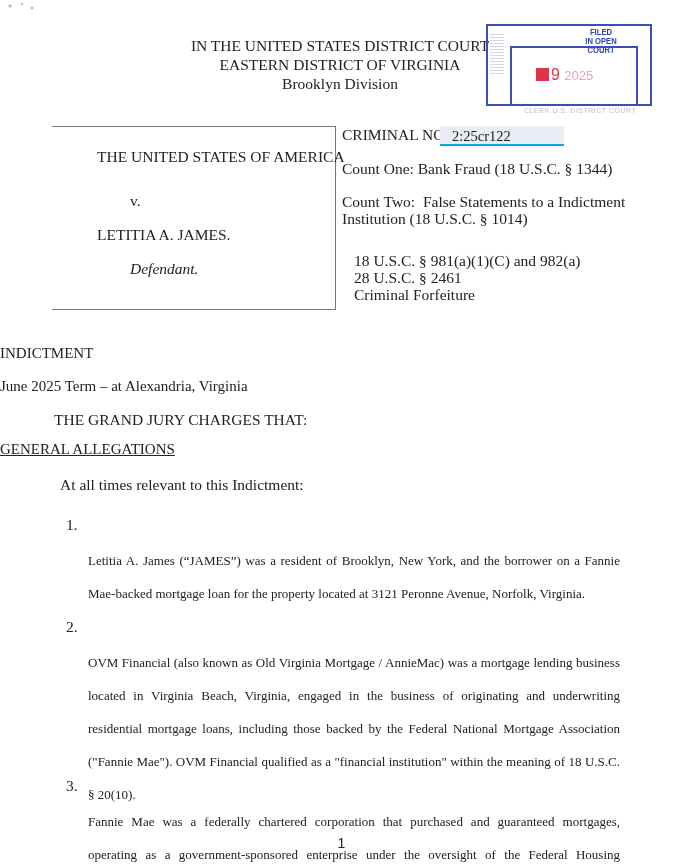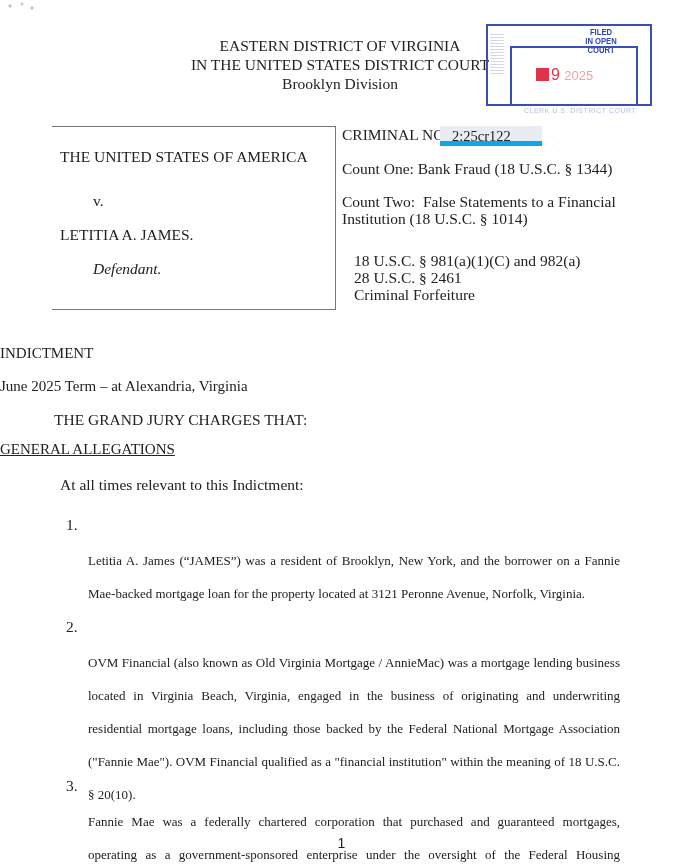--- a/index.html
+++ b/index.html
@@ -19,39 +19,39 @@
     font-weight:bold; color:#2f45b0; font-size:9px; line-height:9px; transform:scaleX(0.85); }
   .stamp-inner { left:510px; top:46px; width:128px; height:60px; border:2px solid #3a4fb5; border-bottom:none; box-sizing:border-box; }
   .stamp-date { left:536px; top:66px; width:104px; font-family:"Liberation Sans", sans-serif; color:#e0334a; font-size:16px; }
   .stamp-date .box { display:inline-block; width:13px; height:13px; background:#e0334a; vertical-align:-1px; margin-right:2px; }
   .stamp-date .yr { color:#f2a0aa; font-size:13px; }
   .stamp-clerk { left:524px; top:107px; font-family:"Liberation Sans", sans-serif; font-size:7px; color:#b8bcd8; letter-spacing:0.5px; }
   .stamp-side { left:490px; top:34px; width:14px; height:40px;
     background:repeating-linear-gradient(0deg,#c7cde8 0 1px,transparent 1px 3px); opacity:0.8; }
   
   .caption-box { left:52px; top:126px; width:284px; height:184px; border-top:1px solid #777; border-right:1px solid #777; border-bottom:1px solid #777; box-sizing:border-box; }
-  .cap-text { font-size:15.5px; line-height:19px; }
+  .cap-text { font-size:15.5px; line-height:19px;margin-left:37px; }
   .crim-label { left:342px; top:126px; font-size:15.5px; }
-  .crim-field { left:440px; top:126px; width:102px; height:20px; background:#e9ecf2; border-bottom:5px solid #0ea5e9; box-sizing:border-box; font-size:14.5px; padding-left:12px; line-height:20px; }
+  .crim-field { left:440px; top:126px; width:124px; height:20px; background:#e9ecf2; border-bottom:2px solid #0ea5e9; box-sizing:border-box; font-size:14.5px; padding-left:12px; line-height:20px; }
   .right-text { left:342px; font-size:15.5px; line-height:17px; }
   
   .center { left:0; width:683px; text-align:left; font-size:15px; }
   .para { font-size:13px; line-height:33px; text-align:justify; text-align-last:left;margin-top:36px; }
   .num { font-size:15.5px; }
   .underline { text-decoration:underline; }
   .pageno { left:0; width:683px; text-align:center; font-family:"Liberation Sans", sans-serif; font-size:14px; top:835px; }
 </style>
 </head>
 <body>
 
 <div class="abs speck"></div>
 
 <div class="abs court-head">
+  <div>IN THE UNITED STATES DISTRICT COURT</div>
   <div>EASTERN DISTRICT OF VIRGINIA</div>
-  <div>IN THE UNITED STATES DISTRICT COURT</div>
   <div>Brooklyn Division</div>
 </div>
 
 <div class="abs stamp"></div>
 <div class="abs stamp-side"></div>
 <div class="abs stamp-label">
   <div>FILED</div>
   <div>IN OPEN COURT</div>
 </div>
 <div class="abs stamp-inner"></div>
@@ -64,21 +64,21 @@
 <div class="abs caption-box"></div>
 <div class="abs cap-text" style="left:60px; top:147px;">THE UNITED STATES OF AMERICA</div>
 <div class="abs cap-text" style="left:93px; top:191px;">v.</div>
 <div class="abs cap-text" style="left:60px; top:225px;">LETITIA A. JAMES.</div>
 <div class="abs cap-text" style="left:93px; top:259px; font-style:italic;">Defendant.</div>
 
 <div class="abs crim-label">CRIMINAL NO.</div>
 <div class="abs crim-field">2:25cr122</div>
 <div class="abs right-text" style="top:160px;">Count One: Bank Fraud (18 U.S.C. § 1344)</div>
 <div class="abs right-text" style="top:193px; width:320px;">
-  <div style="white-space:pre;">Count Two:  False Statements to a Financial</div>
+  <div style="white-space:pre;">Count Two:  False Statements to a Indictment</div>
   <div>Institution (18 U.S.C. § 1014)</div>
 </div>
 <div class="abs right-text" style="top:252px;margin-left:12px;">
   <div>18 U.S.C. § 981(a)(1)(C) and 982(a)</div>
   <div>28 U.S.C. § 2461</div>
   <div>Criminal Forfeiture</div>
 </div>
 
 <div class="abs center" style="top:345px;">INDICTMENT</div>
 <div class="abs center" style="top:378px;">June 2025 Term – at Alexandria, Virginia</div>

